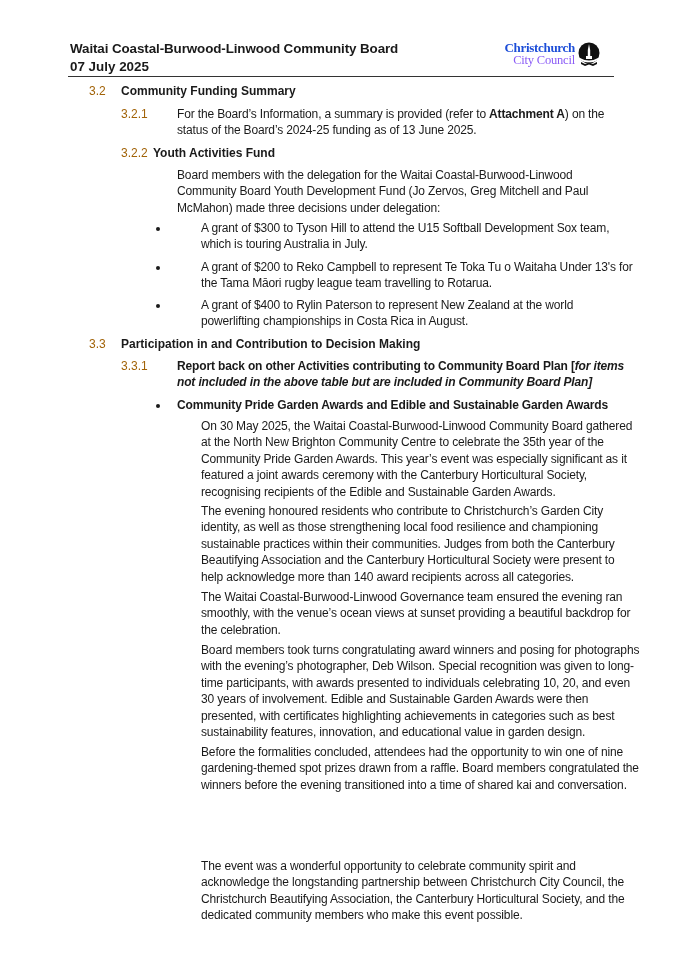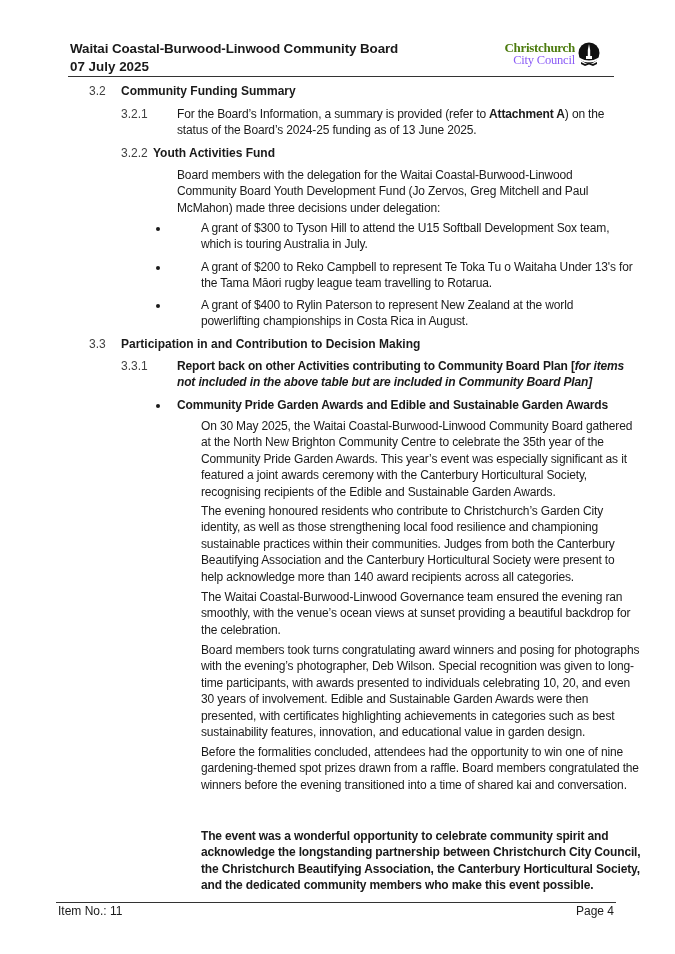--- a/index.html
+++ b/index.html
@@ -56,21 +56,21 @@
     .logo-text {
       text-align: right;
       font-family: "Liberation Serif", "DejaVu Serif", serif;
       line-height: 12px;
       margin-right: 3px;
     }
     .logo-line1 {
       font-size: 13px;
       font-weight: bold;
       letter-spacing: -0.3px;
-      color: #4d7c0f;
+      color: #1d4ed8;
     }
     .logo-line2 {
       font-size: 12.5px;
       color: #8b5cf6;
       letter-spacing: -0.2px;
     }
     .logo-mark {
       width: 22px;
       height: 24px;
     }
@@ -81,21 +81,21 @@
       top: 0;
       width: 675px;
       font-size: 12px;
       line-height: 16px;
     }
     .abs { position: absolute; }
     .num {
       position: absolute;
       font-size: 12px;
       line-height: 16px;
-      color: #404040;
+      color: #a16207;
     }
     .bold { font-weight: bold; }
     .ital { font-style: italic; }
     .para {
       position: absolute;
       font-size: 12px;
       line-height: 16.4px;
       letter-spacing: -0.15px;
       margin-left: 24px;
     }
@@ -180,20 +180,16 @@
     <div class="para" style="left:153px; top:358px; width:455px;"><span class="bold">Report back on other Activities contributing to Community Board Plan [</span><span class="bold ital">for items not included in the above table but are included in Community Board Plan]</span></div>
 
     <div class="bullet-dot" style="left:156px; top:404px;"></div>
     <div class="abs bold" style="left:177px; top:397px; font-size:12px; line-height:16px; letter-spacing:-0.15px;">Community Pride Garden Awards and Edible and Sustainable Garden Awards</div>
 
     <div class="para" style="left:177px; top:418px; width:440px;">On 30 May 2025, the Waitai Coastal-Burwood-Linwood Community Board gathered at the North New Brighton Community Centre to celebrate the 35th year of the Community Pride Garden Awards. This year’s event was especially significant as it featured a joint awards ceremony with the Canterbury Horticultural Society, recognising recipients of the Edible and Sustainable Garden Awards.</div>
     <div class="para" style="left:177px; top:503px; width:436px;">The evening honoured residents who contribute to Christchurch’s Garden City identity, as well as those strengthening local food resilience and championing sustainable practices within their communities. Judges from both the Canterbury Beautifying Association and the Canterbury Horticultural Society were present to help acknowledge more than 140 award recipients across all categories.</div>
     <div class="para" style="left:177px; top:589px; width:436px;">The Waitai Coastal-Burwood-Linwood Governance team ensured the evening ran smoothly, with the venue’s ocean views at sunset providing a beautiful backdrop for the celebration.</div>
     <div class="para" style="left:177px; top:642px; width:440px;">Board members took turns congratulating award winners and posing for photographs with the evening’s photographer, Deb Wilson. Special recognition was given to long-time participants, with awards presented to individuals celebrating 10, 20, and even 30 years of involvement. Edible and Sustainable Garden Awards were then presented, with certificates highlighting achievements in categories such as best sustainability features, innovation, and educational value in garden design.</div>
     <div class="para" style="left:177px; top:744px; width:440px;">Before the formalities concluded, attendees had the opportunity to win one of nine gardening-themed spot prizes drawn from a raffle. Board members congratulated the winners before the evening transitioned into a time of shared kai and conversation.</div>
-    <div class="para" style="left:177px; top:828px; width:440px;font-weight:bold;">The event was a wonderful opportunity to celebrate community spirit and acknowledge the longstanding partnership between Christchurch City Council, the Christchurch Beautifying Association, the Canterbury Horticultural Society, and the dedicated community members who make this event possible.</div>
+    <div class="para" style="left:177px; top:858px; width:440px;">The event was a wonderful opportunity to celebrate community spirit and acknowledge the longstanding partnership between Christchurch City Council, the Christchurch Beautifying Association, the Canterbury Horticultural Society, and the dedicated community members who make this event possible.</div>
   </div>
 
-  <div class="footer">
-    <div class="footer-left">Item No.: 11</div>
-    <div class="footer-right">Page 4</div>
-  </div>
 </div>
 
 </body></html>

